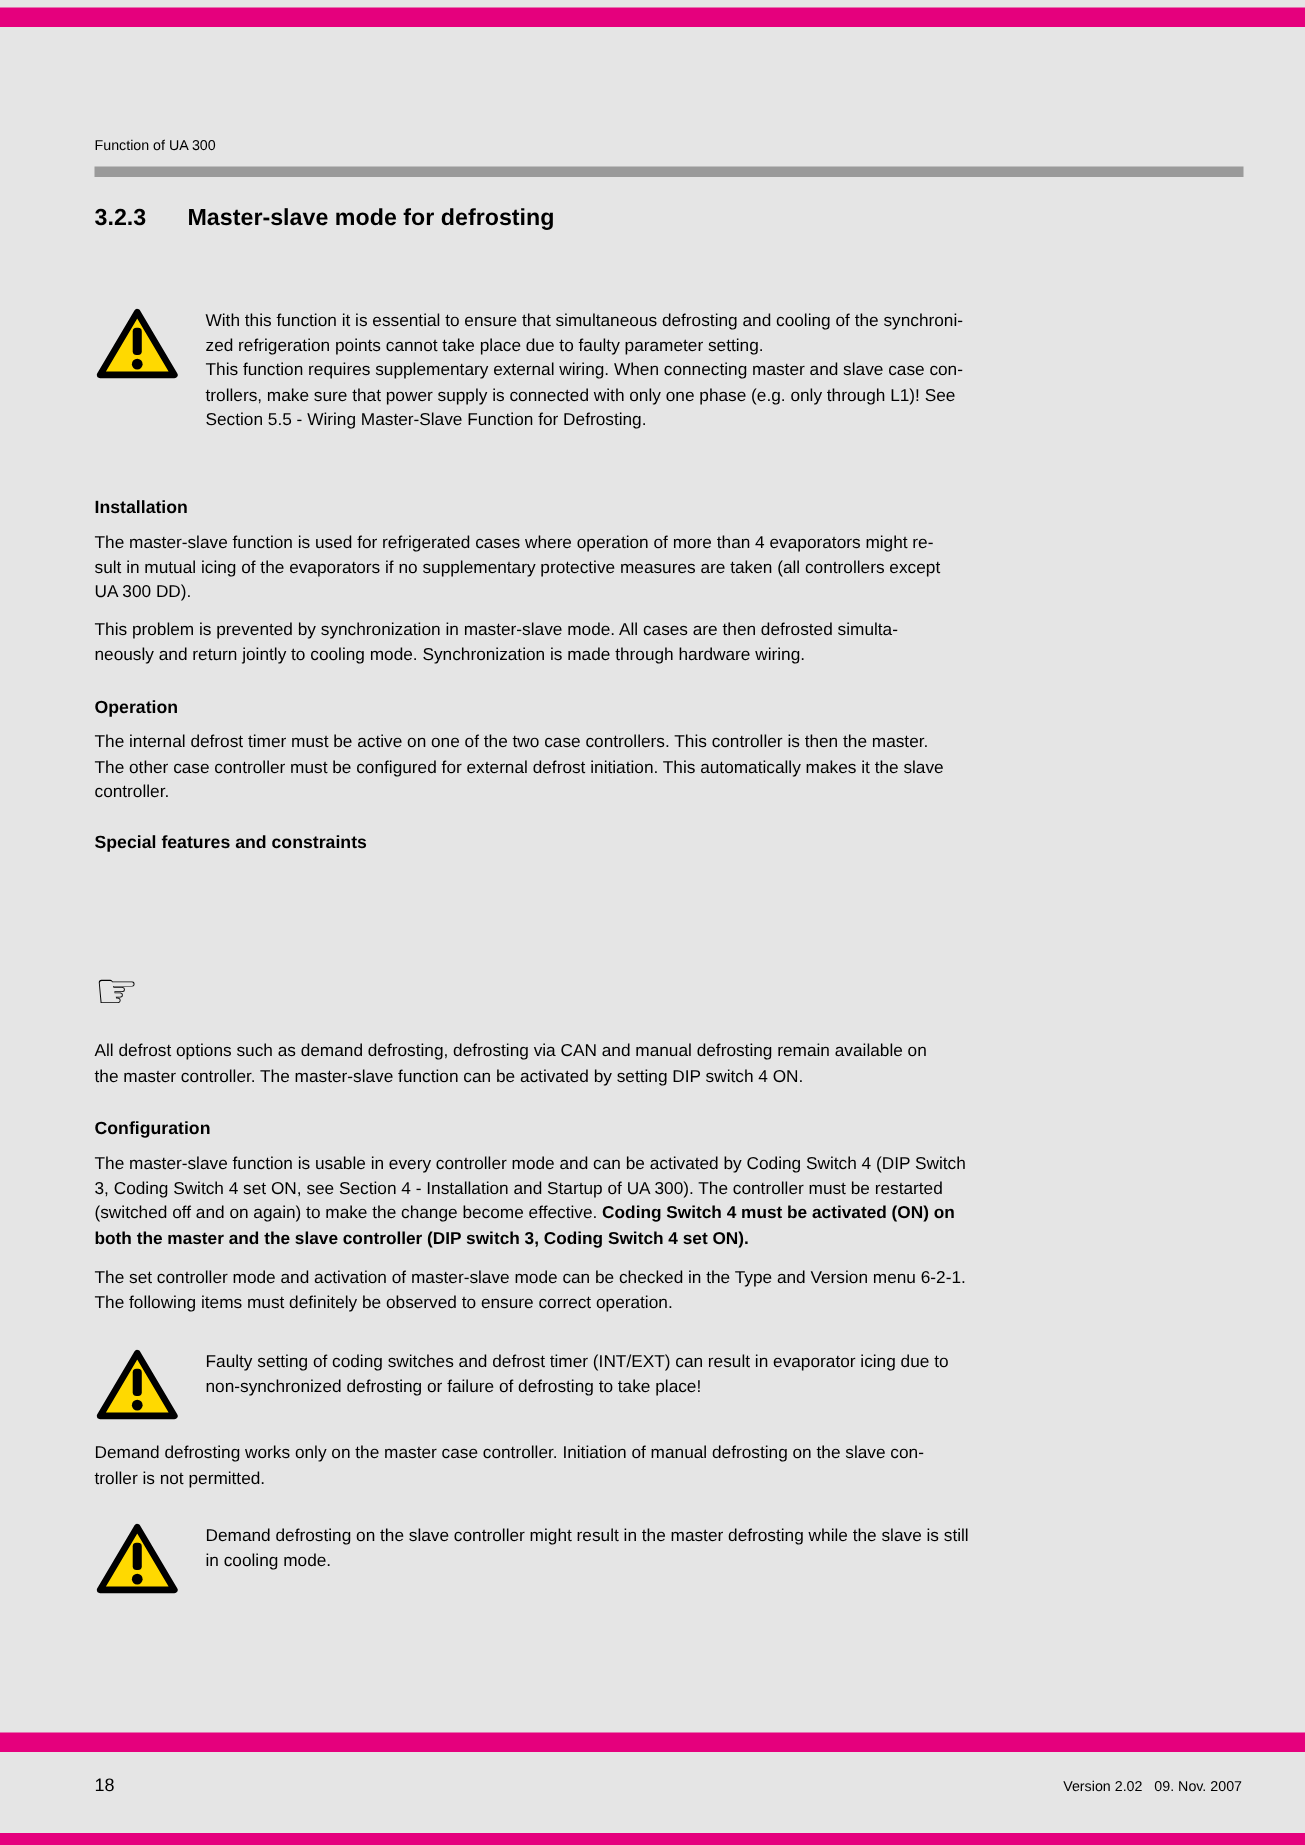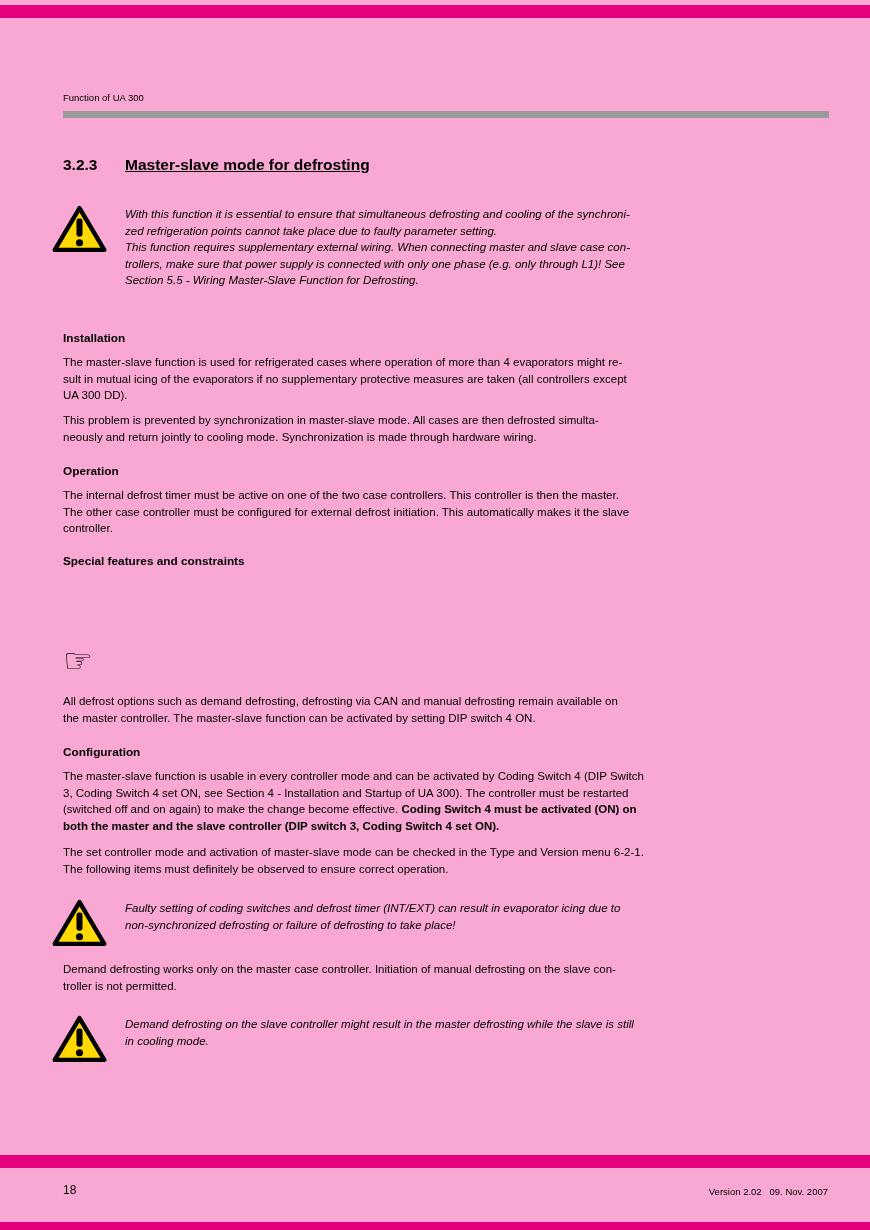--- a/index.html
+++ b/index.html
@@ -1,36 +1,36 @@
 <!DOCTYPE html>
 <html><head>
 <meta charset="utf-8">
 <style>
   html,body { margin:0; padding:0; background:#ffffff; }
   .page {
-    position:relative; width:870px; height:1230px; background:#f9a8d4;
+    position:relative; width:870px; height:1230px; background:#e5e5e5;
     font-family:"Liberation Sans","DejaVu Sans",sans-serif; color:#000;
     overflow:hidden;
   }
   .accent-bar { position:absolute; left:0; width:870px; background:#E5007D; }
   .accent-bar.top { top:5px; height:13px; }
   .accent-bar.mid { top:1155px; height:13px; }
   .accent-bar.bottom { top:1222px; height:8px; }
 
   .running-title { position:absolute; left:63px; top:92px; font-size:9.5px; line-height:12px; }
   .header-rule { position:absolute; left:63px; top:111px; width:766px; height:7px; background:#9A9A9A; }
 
-  .section-heading { position:absolute; left:63px; top:156px; font-size:15.5px; font-weight:bold; line-height:18px;text-decoration:underline; }
+  .section-heading { position:absolute; left:63px; top:137px; font-size:15.5px; font-weight:bold; line-height:18px; }
   .section-heading .num { display:inline-block; min-width:62px; }
 
   .bodytext { font-size:11.5px; line-height:16.5px; white-space:pre-line; }
   .para { position:absolute; left:63px; width:766px; }
   .subhead { position:absolute; left:63px; font-size:11.8px; font-weight:bold; line-height:15px; }
 
-  .warning { position:absolute; left:52px; width:766px; display:flex; align-items:flex-start;font-style:italic; }
+  .warning { position:absolute; left:64px; width:766px; display:flex; align-items:flex-start; }
   .warning .w-icon { flex:0 0 57px; width:57px; }
   .warning .w-text { margin-left:16px; width:690px; padding-top:2px; }
 
   .note { position:absolute; left:63px; width:766px; display:flex; align-items:flex-start; }
   .note .hand { flex:0 0 85px; width:85px; font-size:33px; line-height:34px; font-family:"DejaVu Sans",sans-serif; }
   .note .n-text { width:680px; font-style:italic; padding-top:2px; }
 
   .bold-inline { font-weight:bold; }
 
   .footer-page { position:absolute; left:63px; top:1183px; font-size:12px; }

